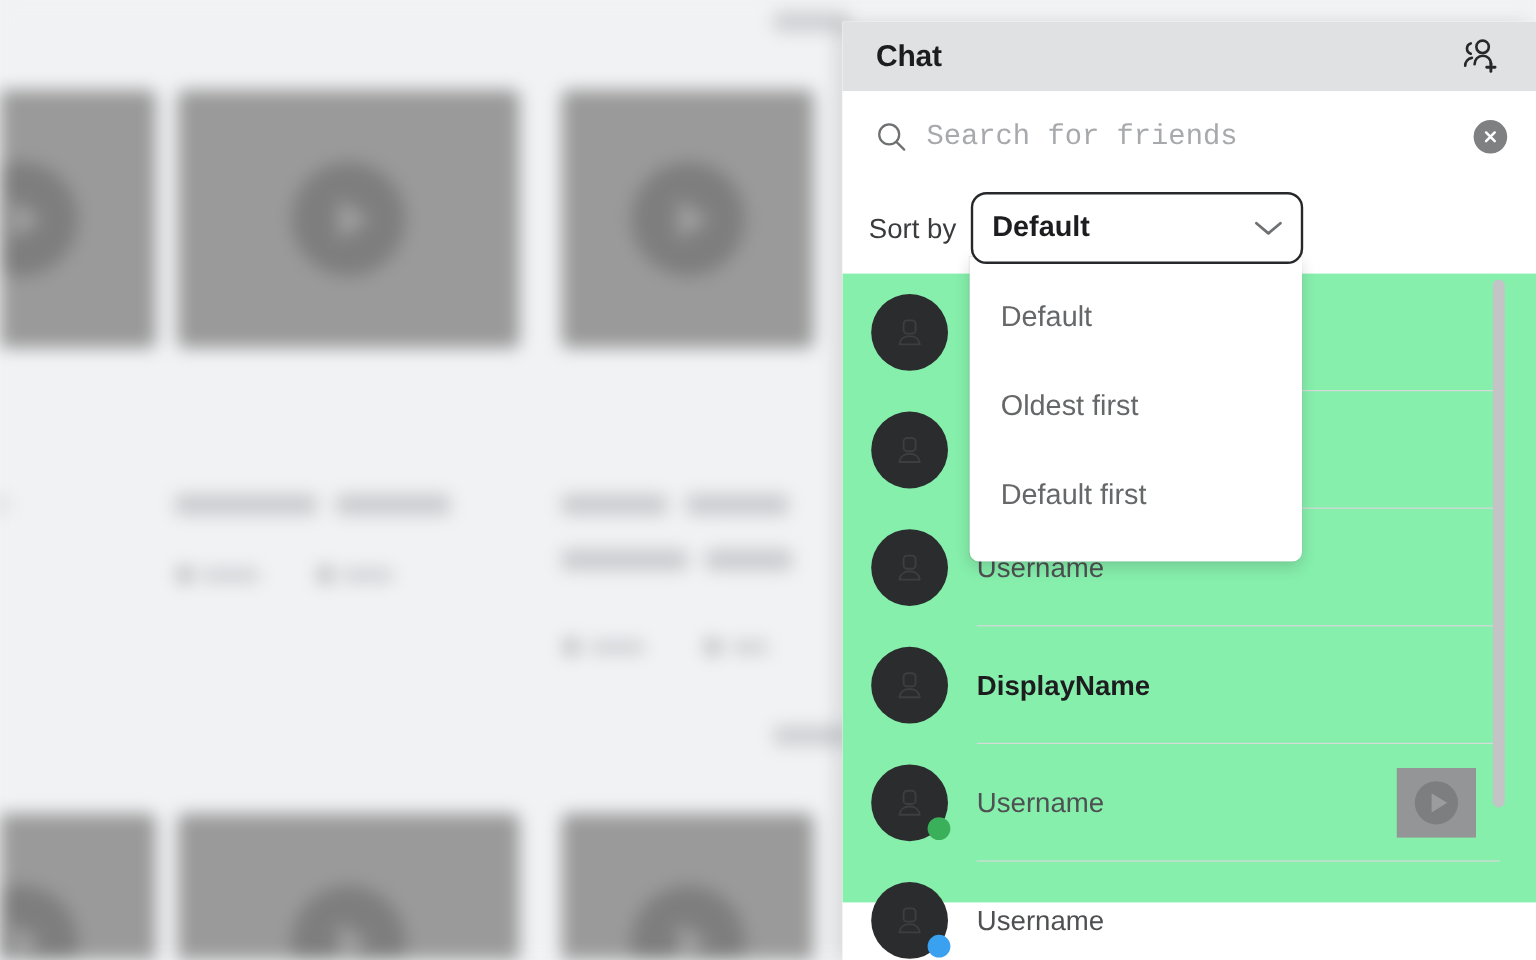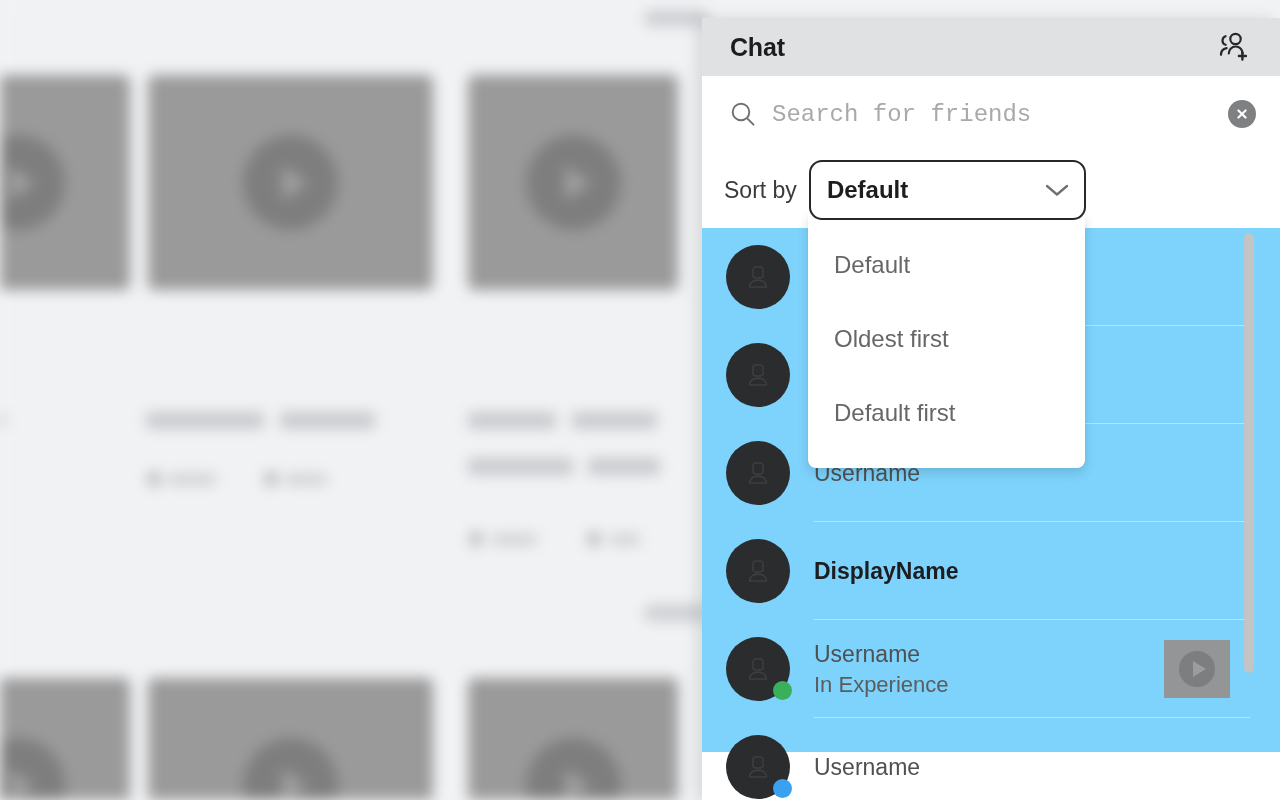--- a/index.html
+++ b/index.html
@@ -177,21 +177,21 @@
     align-items: center;
     padding-left: 26px;
     font-size: 24px;
     color: #656769;
     cursor: pointer;
   }
 
   
   .friend-list {
     position: relative;
-    background: #7dd3fc;
+    background: #86efac;
     height: 524px;
   }
   .friend-row {
     position: relative;
     height: 98px;
     display: flex;
     align-items: center;
     padding: 0 24px 0 24px;
     cursor: pointer;
   }
@@ -452,21 +452,20 @@
           <div class="avatar">
             <svg width="32" height="32" viewBox="0 0 32 32" fill="none">
               <rect x="11" y="6" width="10" height="11" rx="3" stroke="#3d3e40" stroke-width="1.6"></rect>
               <path d="M7.5 26c.6-4.4 4-6.9 8.5-6.9s7.9 2.5 8.5 6.9z" stroke="#3d3e40" stroke-width="1.6" stroke-linejoin="round"></path>
             </svg>
           </div>
           <div class="status-dot" style="background:#3ab05a;"></div>
         </div>
         <div class="friend-text">
           <div class="friend-name">Username</div>
-          <div class="friend-status">In Experience</div>
         </div>
         <div class="exp-thumb">
           <div class="exp-circle">
             <div class="exp-tri"></div>
           </div>
         </div>
         <div class="divider"></div>
       </div>
 
       <div class="friend-row">

